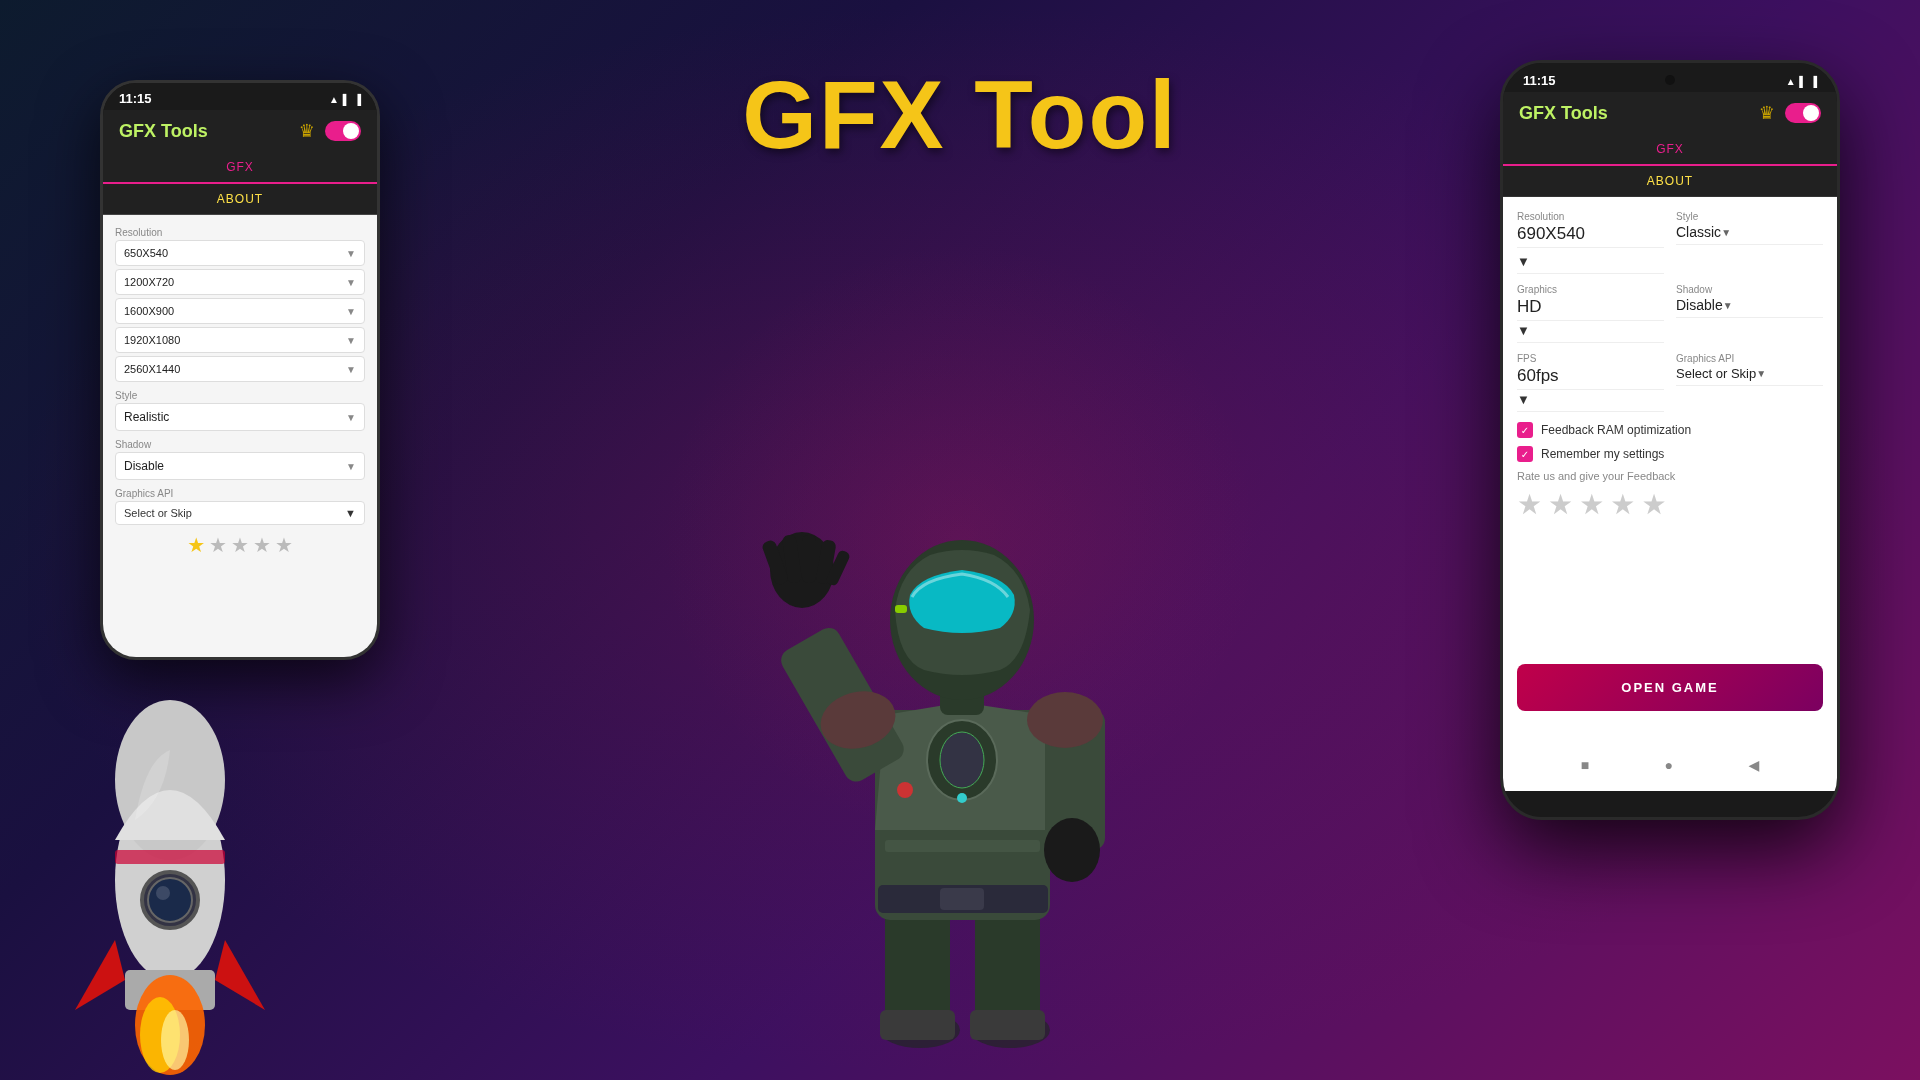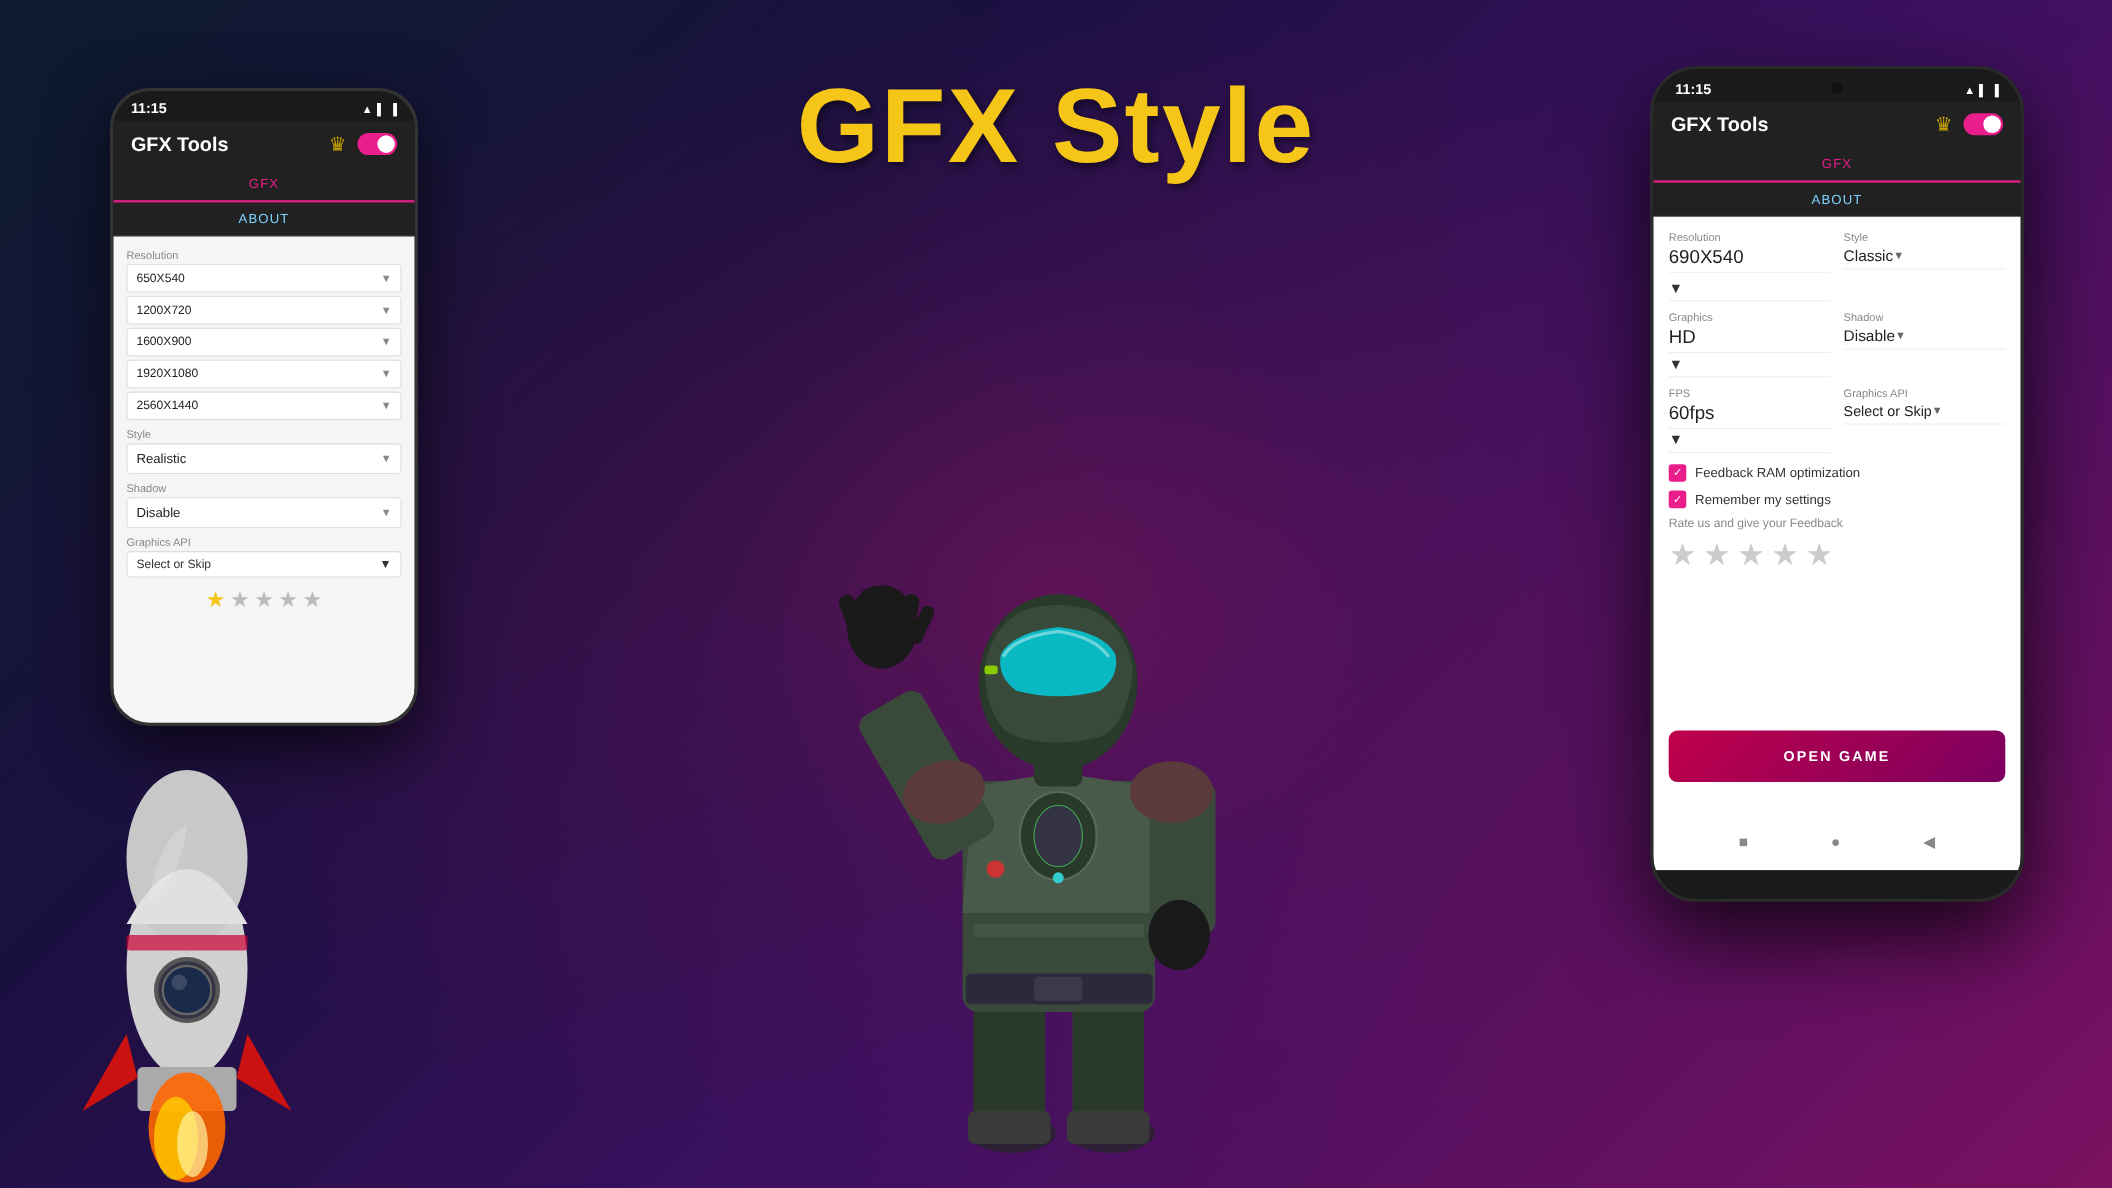--- a/index.html
+++ b/index.html
@@ -74,21 +74,21 @@
 
     .phone-left .app-bar {
       background: #212121;
       display: flex;
       justify-content: space-between;
       align-items: center;
       padding: 10px 16px;
     }
 
     .app-bar-title {
-      color: #ffffff;
+      color: #bef264;
       font-size: 18px;
       font-weight: 600;
     }
 
     .app-bar-icons {
       display: flex;
       gap: 10px;
       align-items: center;
     }
 
@@ -120,21 +120,21 @@
       display: flex;
       border-bottom: 1px solid #444;
       flex-direction: column;
     }
 
     .phone-tab {
       flex: 1;
       text-align: center;
       padding: 8px;
       font-size: 12px;
-      color: #7dd3fc;
+      color: #fde047;
       letter-spacing: 1px;
     }
 
     .phone-tab.active {
       color: #e91e8c;
       border-bottom: 2px solid #e91e8c;
     }
 
     .phone-content {
       background: #f5f5f5;
@@ -419,21 +419,21 @@
       pointer-events: none;
       z-index: 1;
     }
   </style>
 </head>
 <body>
 
 <div class="bg-overlay"></div>
 <div class="glow-center"></div>
 
-<div class="main-title">GFX Style</div>
+<div class="main-title">GFX Tool</div>
 
 <div class="phone-left">
 
   <div class="status-bar">
     <span>11:15</span>
     <div class="status-icons">
       <span class="status-icon-wifi"></span>
       <span class="status-icon-signal"></span>
       <span class="status-icon-battery"></span>
     </div>

